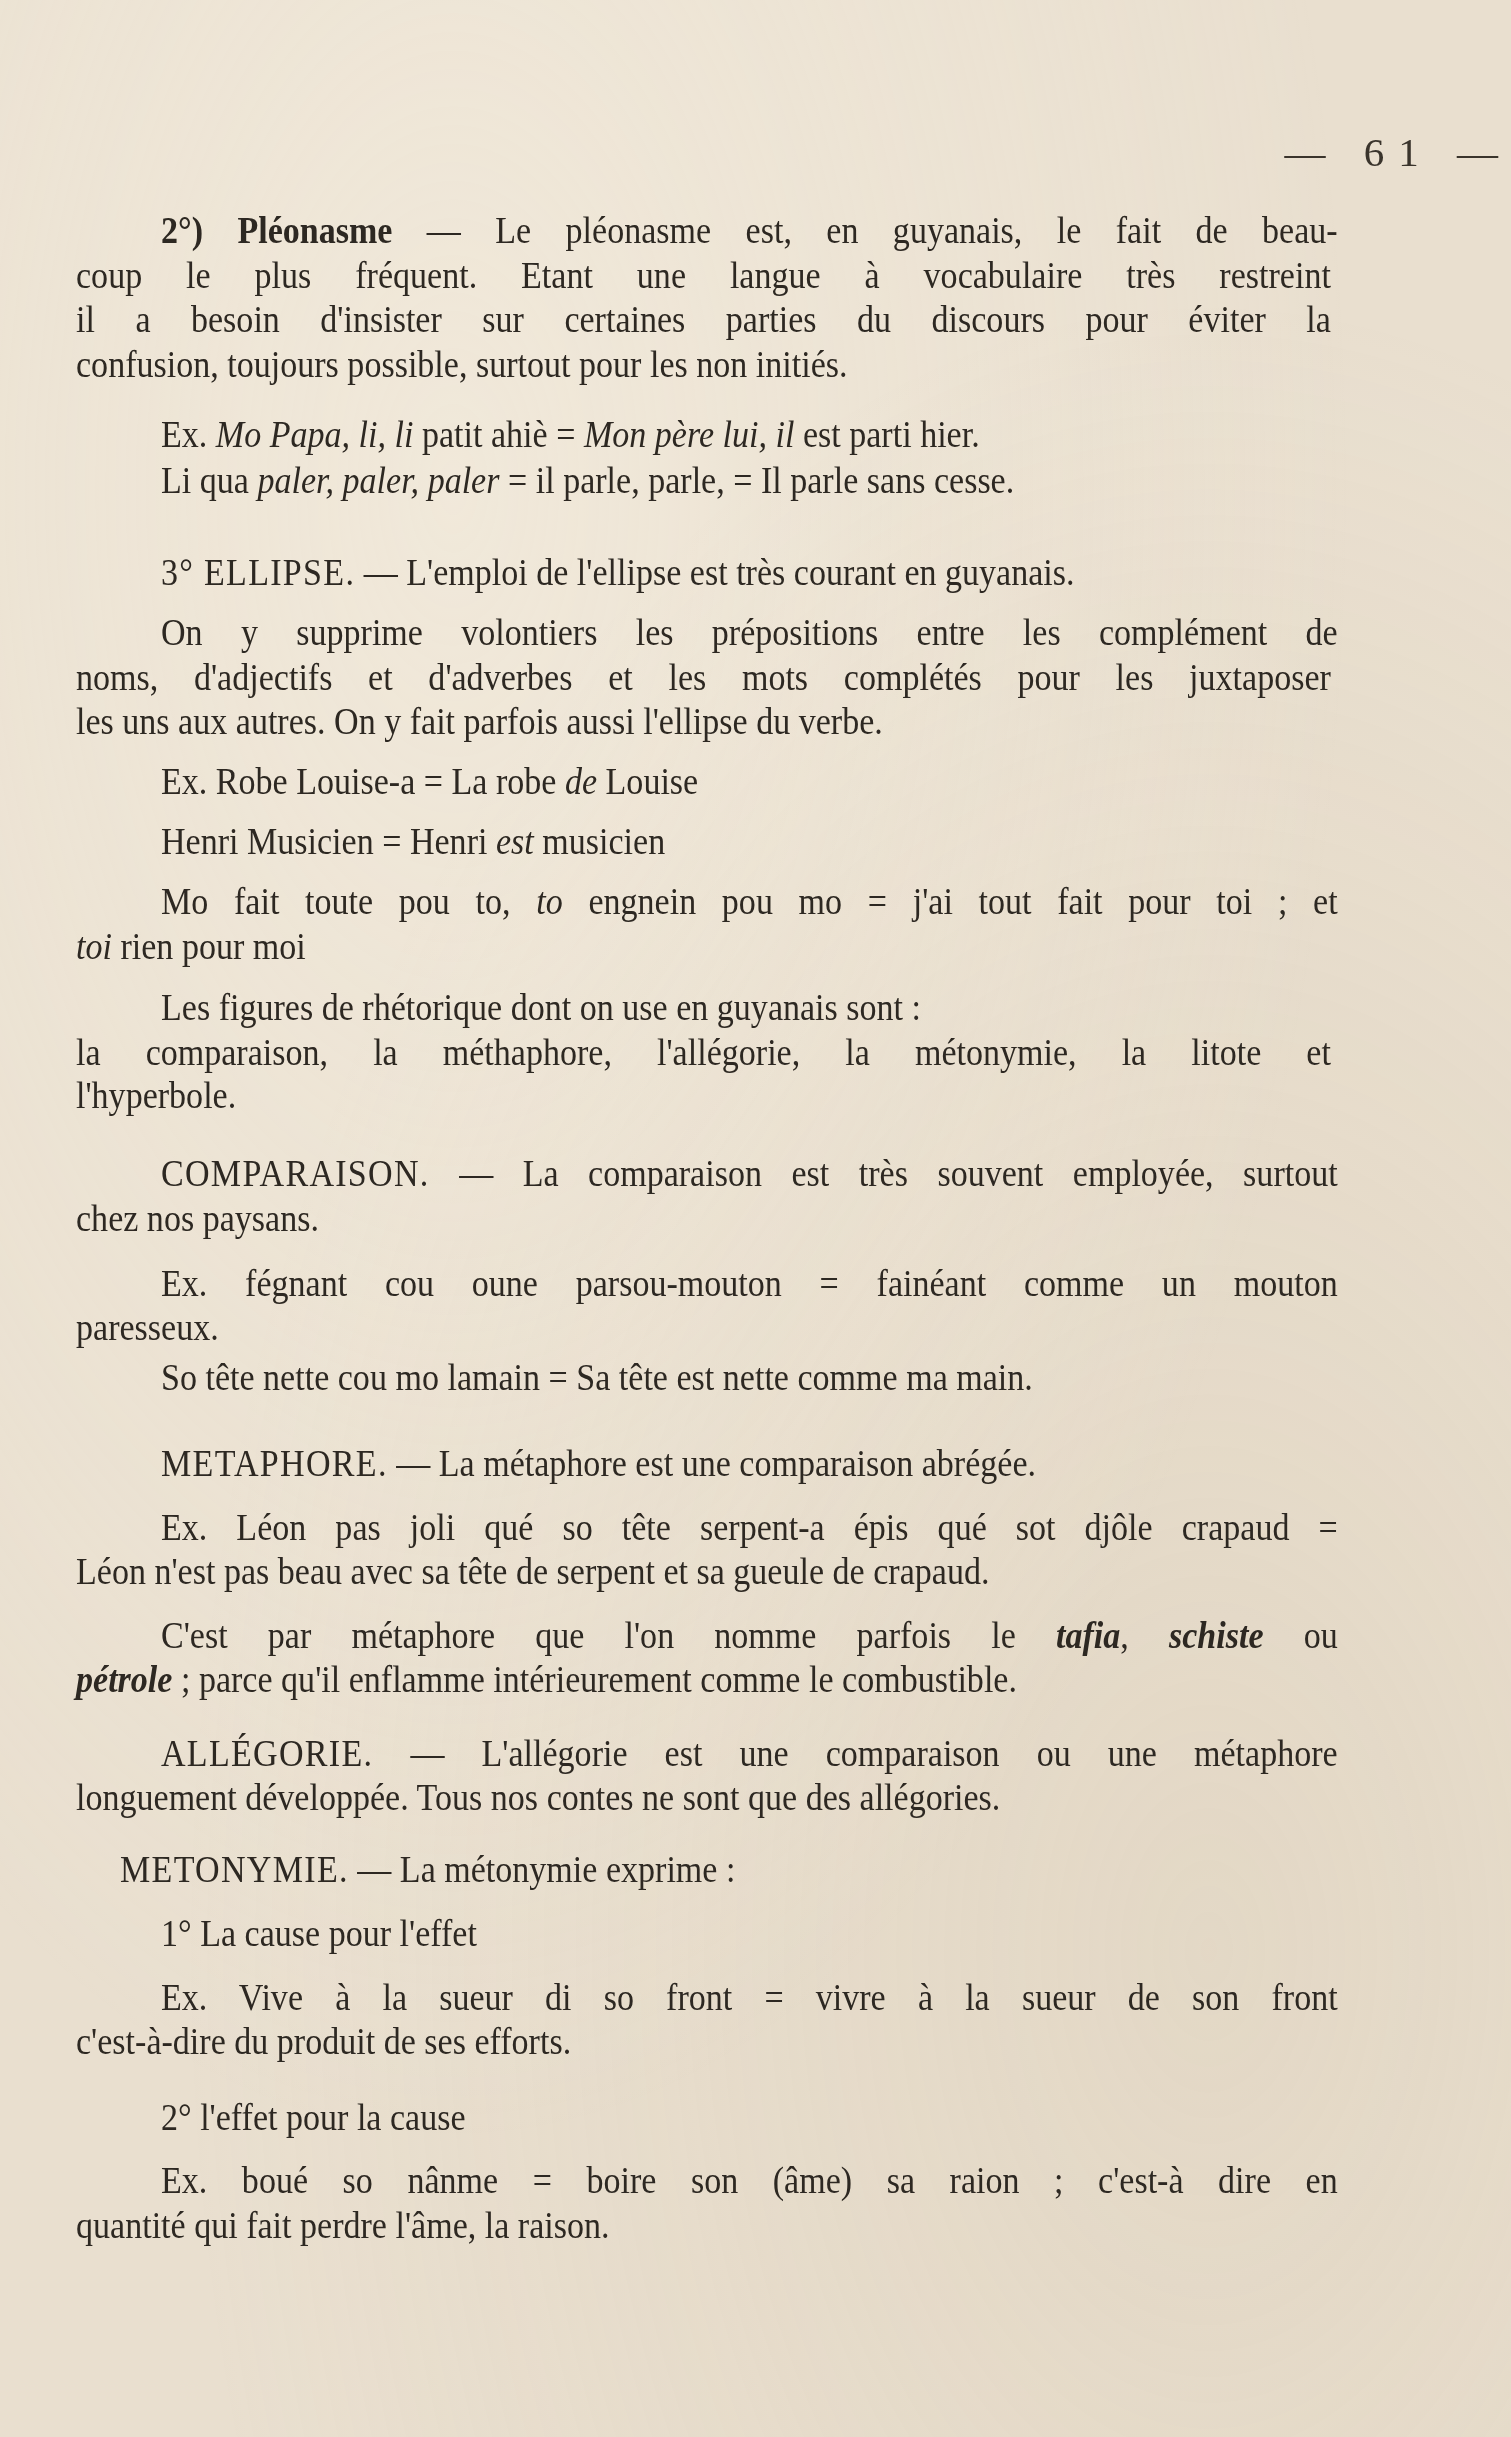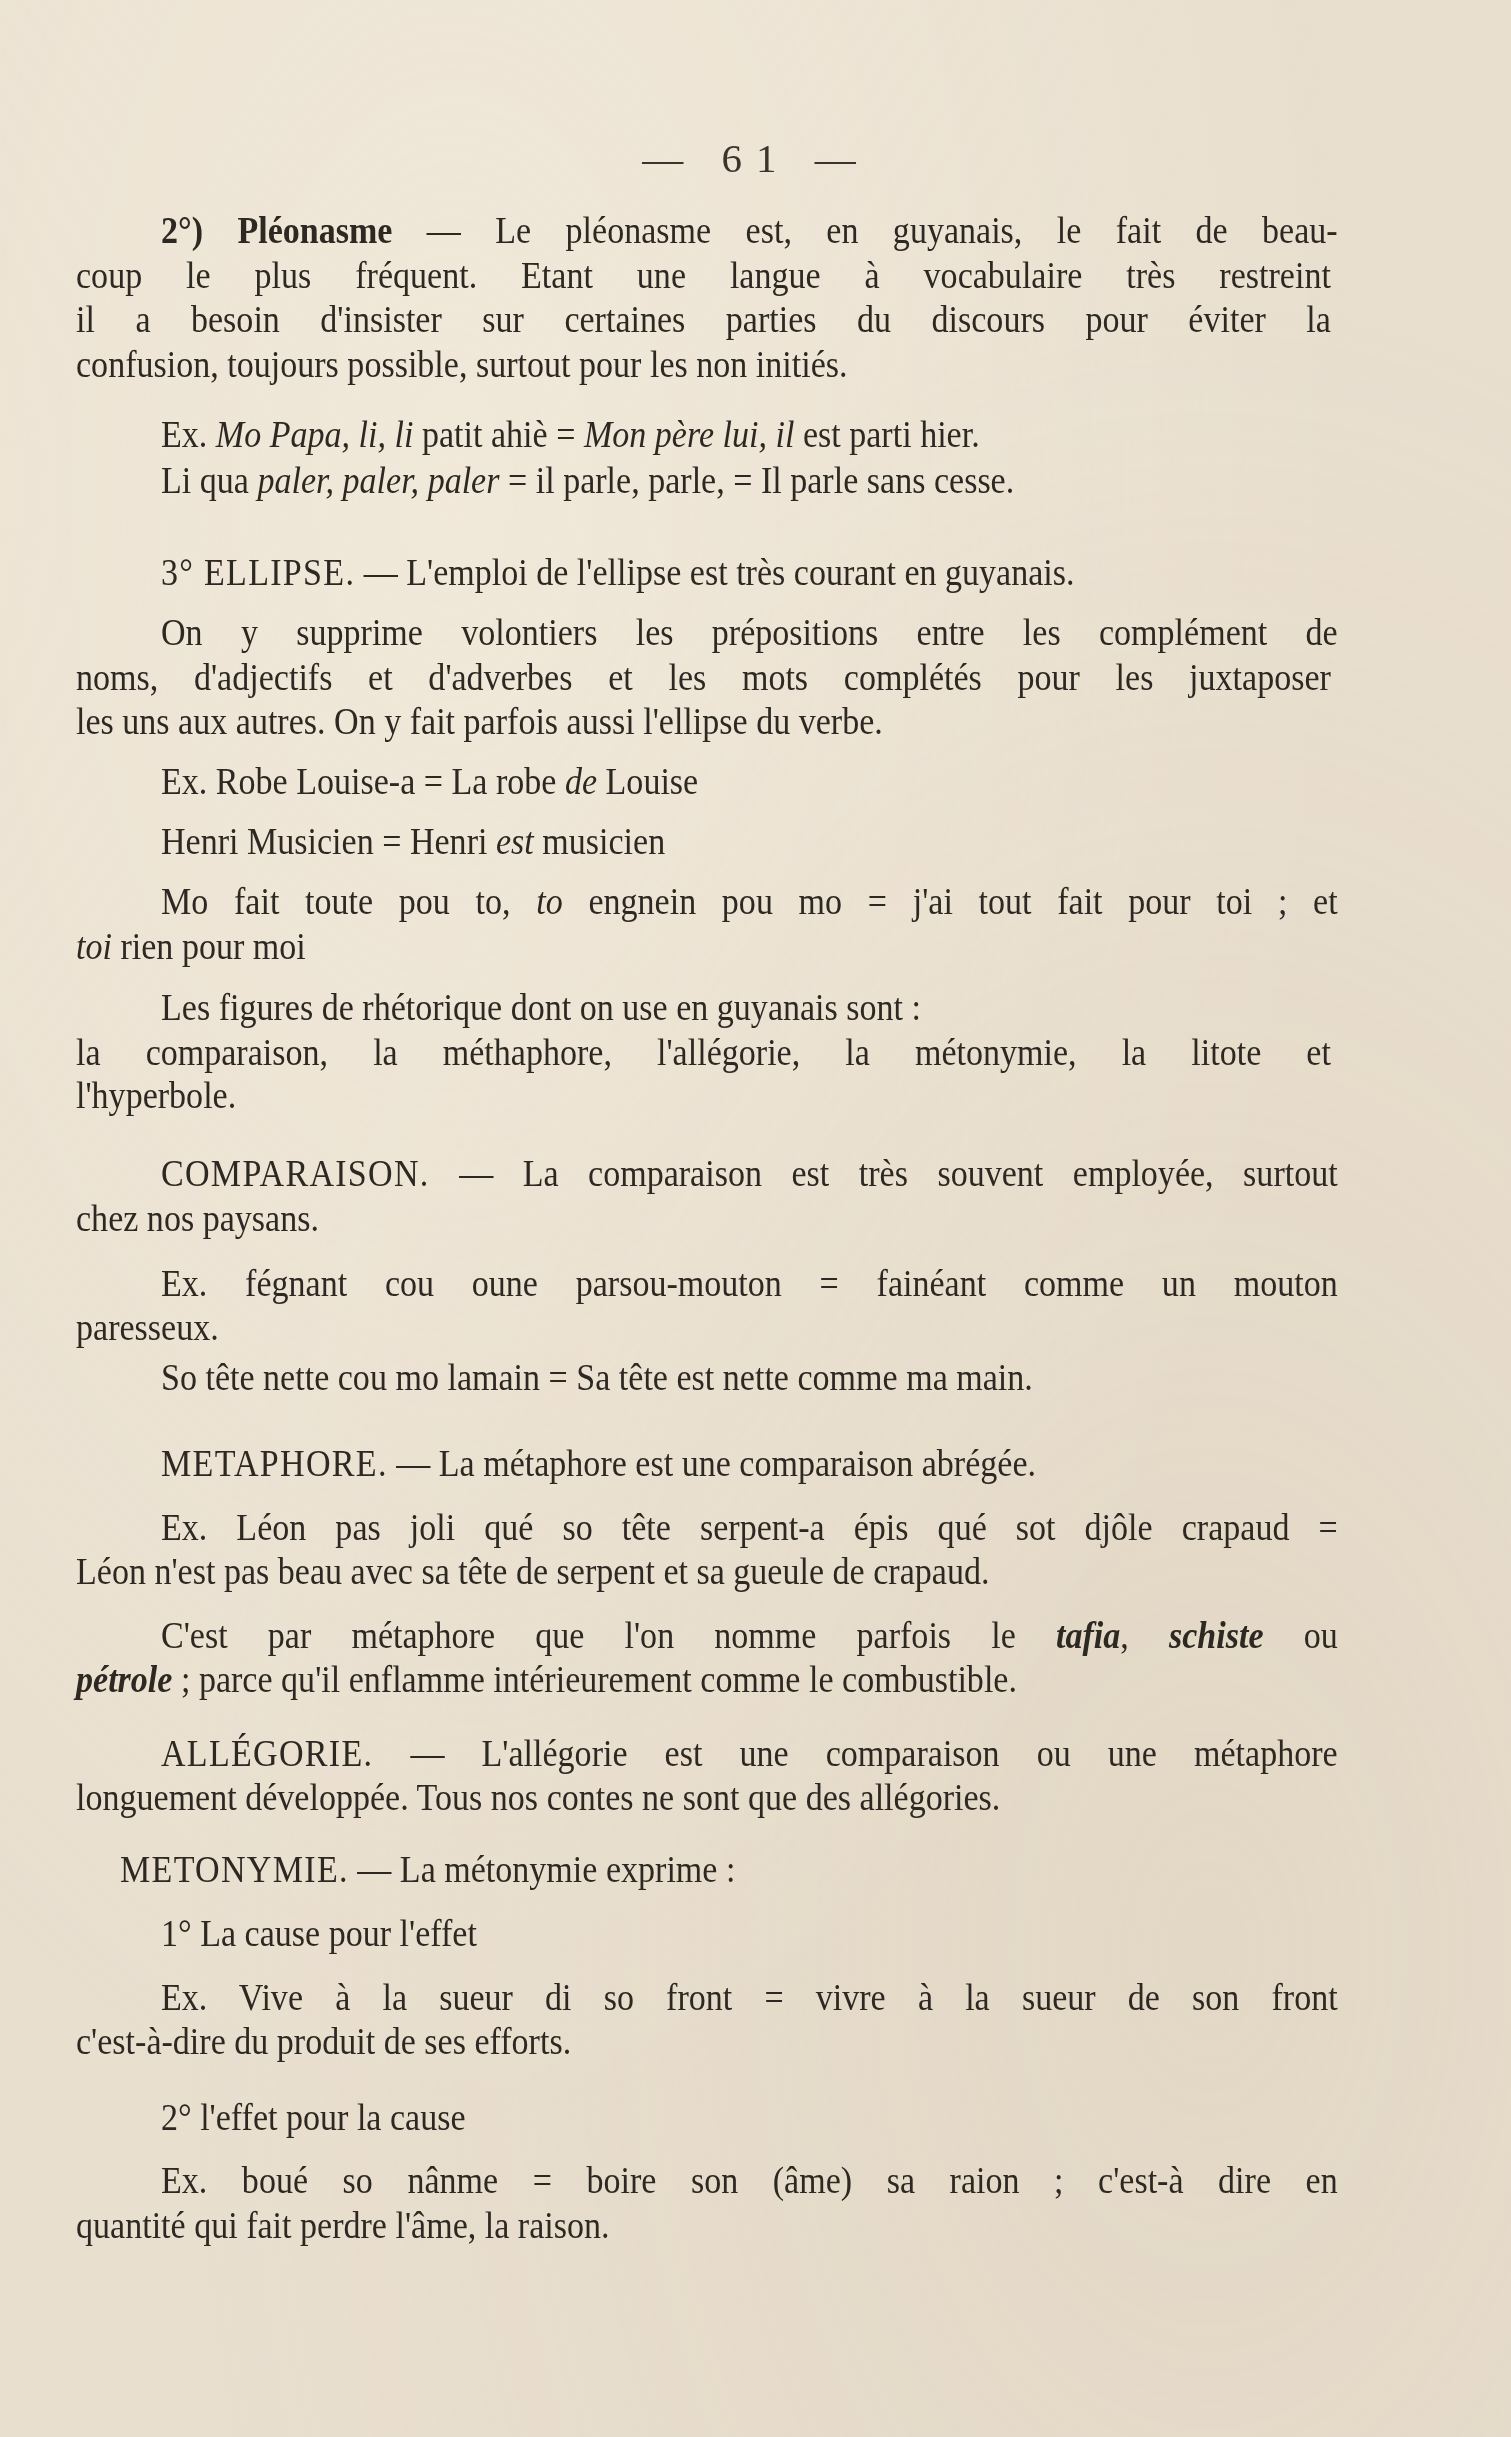--- a/index.html
+++ b/index.html
@@ -8,21 +8,21 @@
     background:#e9dfcf;
     background-image:
       radial-gradient(ellipse at 30% 20%, rgba(255,250,238,0.35), transparent 60%),
       radial-gradient(ellipse at 80% 80%, rgba(210,195,170,0.25), transparent 60%);
     position:relative;
     font-family:"Liberation Serif", "DejaVu Serif", serif;
     color:#2d2822;
   }
   .page { position:absolute; left:0; top:0; width:1512px; height:2438px; }
   .folio {
-    position:absolute; top:134px; left:0; width:1512px; text-align:center;
+    position:absolute; top:128px; left:0; width:1512px; text-align:right;
     font-size:41px; letter-spacing:14px; color:#3a342c;
   }
   .line {
     position:absolute; left:76px; width:1364px;
     font-size:37px; line-height:44px; white-space:nowrap;
     transform:scaleX(0.92); transform-origin:left center;
     color:#2d2822;
   }
   .indent { left:161px; width:1279px; }
   .indent2 { left:120px; width:1320px; }

